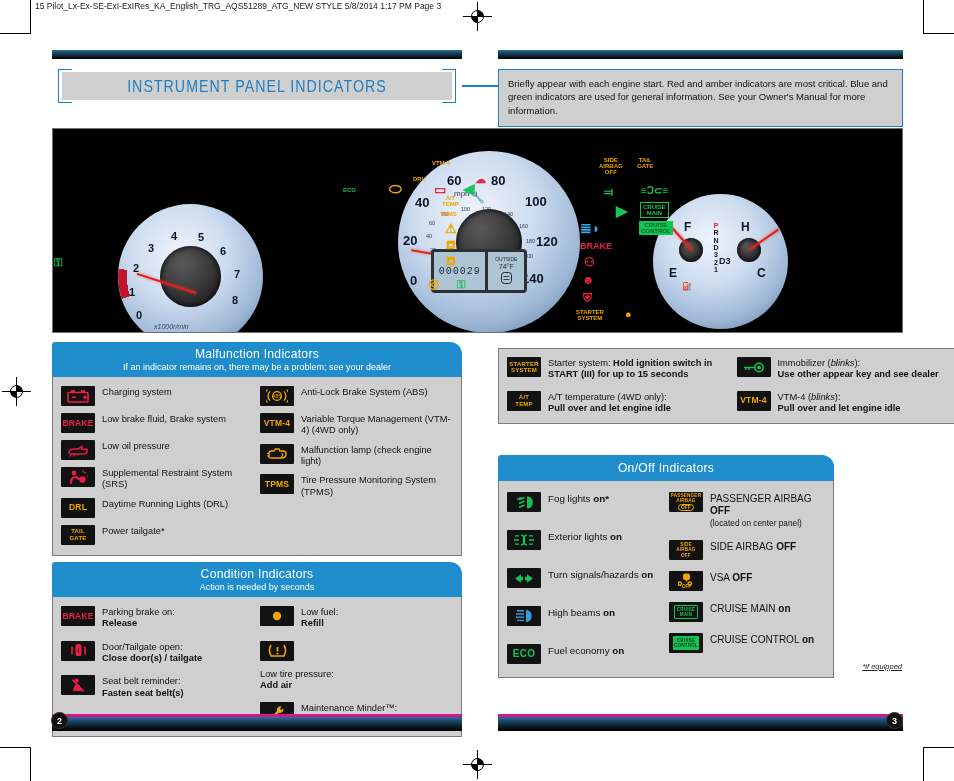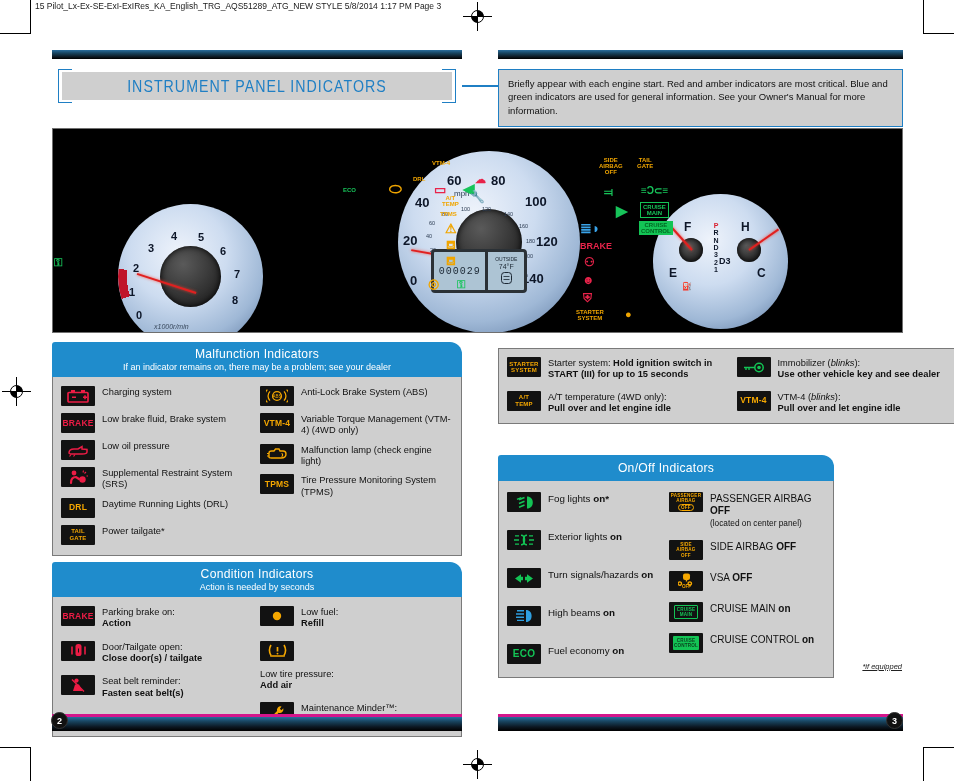--- a/index.html
+++ b/index.html
@@ -475,21 +475,21 @@
   <div class="sect-body">
     <div class="grid2">
       <div class="col">
 
         <div class="row" style="margin-bottom:11px;">
           <div class="ic">
             <span class="ic-word c-red">BRAKE</span>
           </div>
           <div class="txt">
             <span>Parking brake on:</span><br>
-            <b>Action</b>
+            <b>Release</b>
           </div>
         </div>
 
         <div class="row" style="margin-bottom:11px;">
           <div class="ic">
             <svg width="17" height="15" viewBox="0 0 17 15">
                 <rect x="5.5" y="1" width="6" height="12" rx="2.6" fill="#ec1c45"></rect>
                 <path d="M2 3.5v8M15 3.5v8" stroke="#ec1c45" stroke-width="1.6"></path>
                 <path d="M8.5 5.5v4" stroke="#121212" stroke-width="1"></path>
               </svg>
@@ -593,21 +593,21 @@
           <div class="ic">
             <svg width="24" height="11" viewBox="0 0 24 11">
                 <circle cx="17" cy="5.5" r="4.2" fill="none" stroke="#13c455" stroke-width="1.5"></circle>
                 <circle cx="17" cy="5.5" r="1.8" fill="#13c455"></circle>
                 <path d="M2 5.5h11" stroke="#13c455" stroke-width="1.5"></path>
                 <path d="M4 5.5v2.5M7 5.5v2.5" stroke="#13c455" stroke-width="1.4"></path>
               </svg>
           </div>
           <div class="txt">
             <span>Immobilizer (<i>blinks</i>):</span><br>
-            <b>Use other vehicle key and see dealer</b>
+            <b>Use other appear key and see dealer</b>
           </div>
         </div>
 
         <div class="row">
           <div class="ic">
             <span class="ic-word c-amber">VTM-4</span>
           </div>
           <div class="txt">
             <span>VTM-4 (<i>blinks</i>):</span><br>
             <b>Pull over and let engine idle</b>

